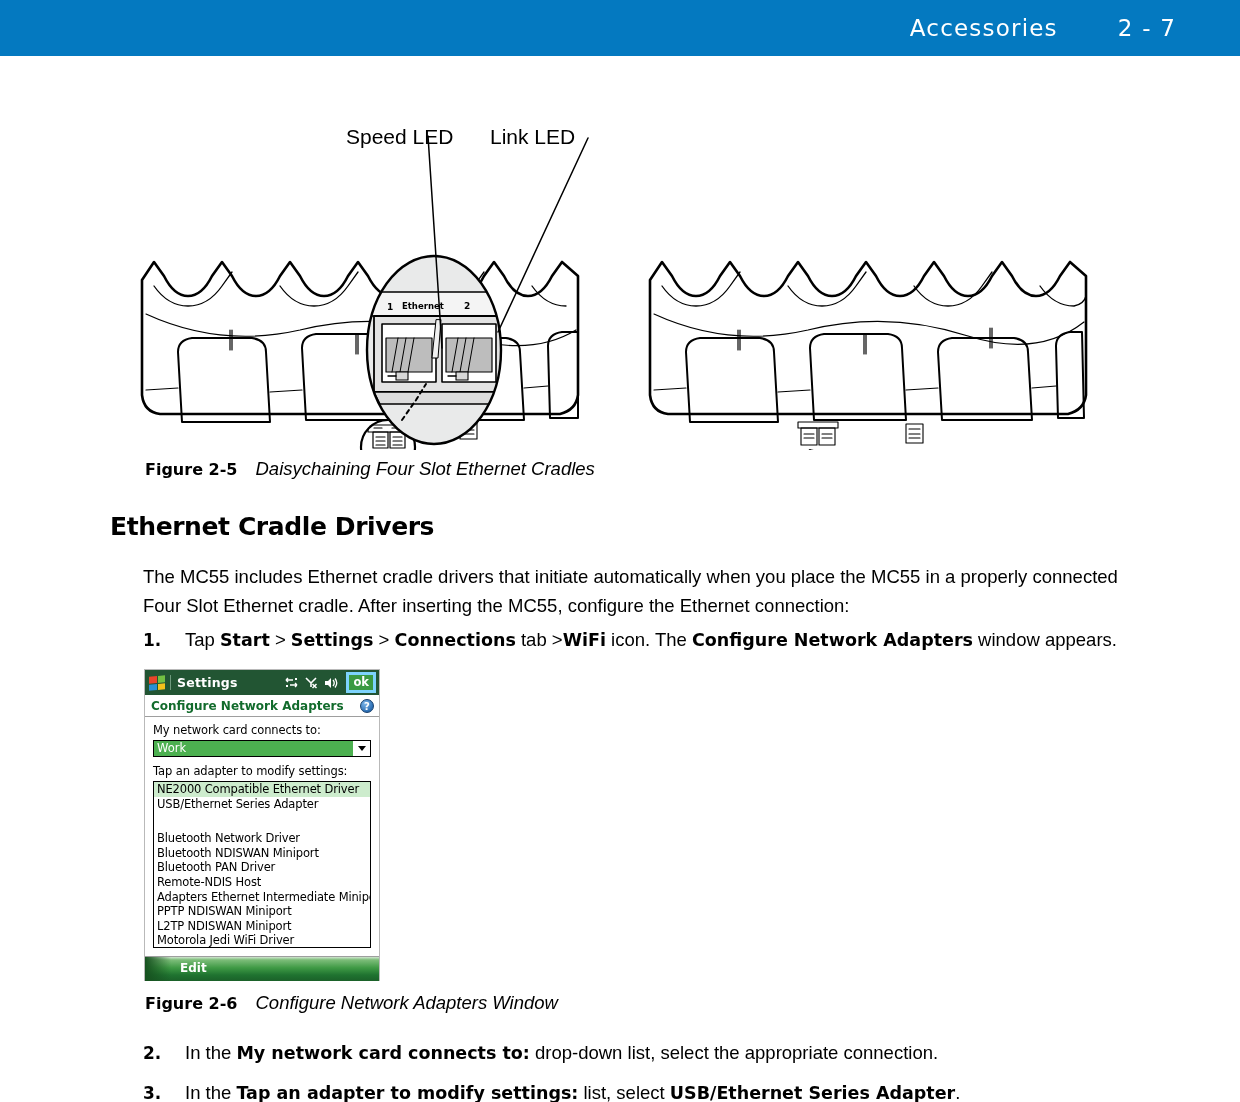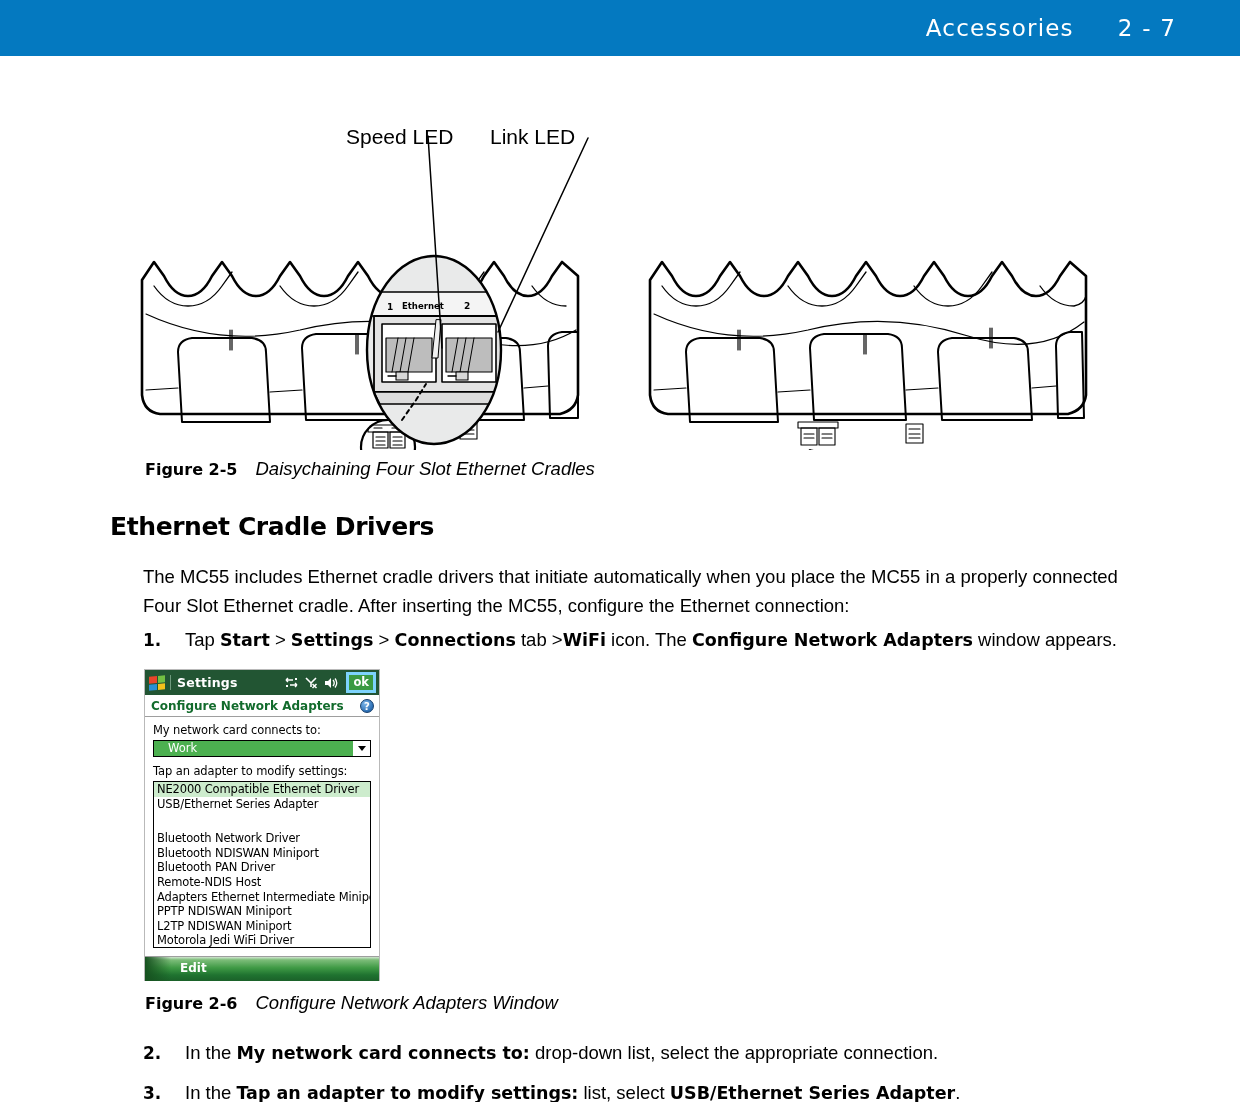--- a/index.html
+++ b/index.html
@@ -231,21 +231,21 @@
     height: 17px;
     box-sizing: border-box;
     background: #ffffff;
   }
   .dd-value {
     flex: 1 1 auto;
     background: #4cb050;
     color: #ffffff;
     font-size: 11.5px;
     line-height: 15px;
-    padding-left: 14px;
+    padding-left: 3px;
     box-sizing: border-box;
     overflow: hidden;
     white-space: nowrap;
   }
   .dd-arrow {
     flex: 0 0 17px;
     background: #ffffff;
     display: flex;
     align-items: center;
     justify-content: center;
@@ -296,21 +296,21 @@
     left: 35px;
     top: 4px;
     color: #ffffff;
     font-size: 12px;
     font-weight: bold;
   }
 </style>
 </head>
 <body>
 
-<div class="page-header" style="background: rgb(4, 121, 192);">
+<div class="page-header" style="background: rgb(4, 121, 192); gap: 16px;">
   <span class="hdr-title">Accessories</span>
   <span class="hdr-pageno">2 - 7</span>
 </div>
 
 <div class="figure-art">
   <svg width="960" height="350" viewBox="0 0 960 350" xmlns="http://www.w3.org/2000/svg">
     <defs>
       <clipPath id="magClip">
         <ellipse cx="304" cy="250" rx="67" ry="94"></ellipse>
       </clipPath>

